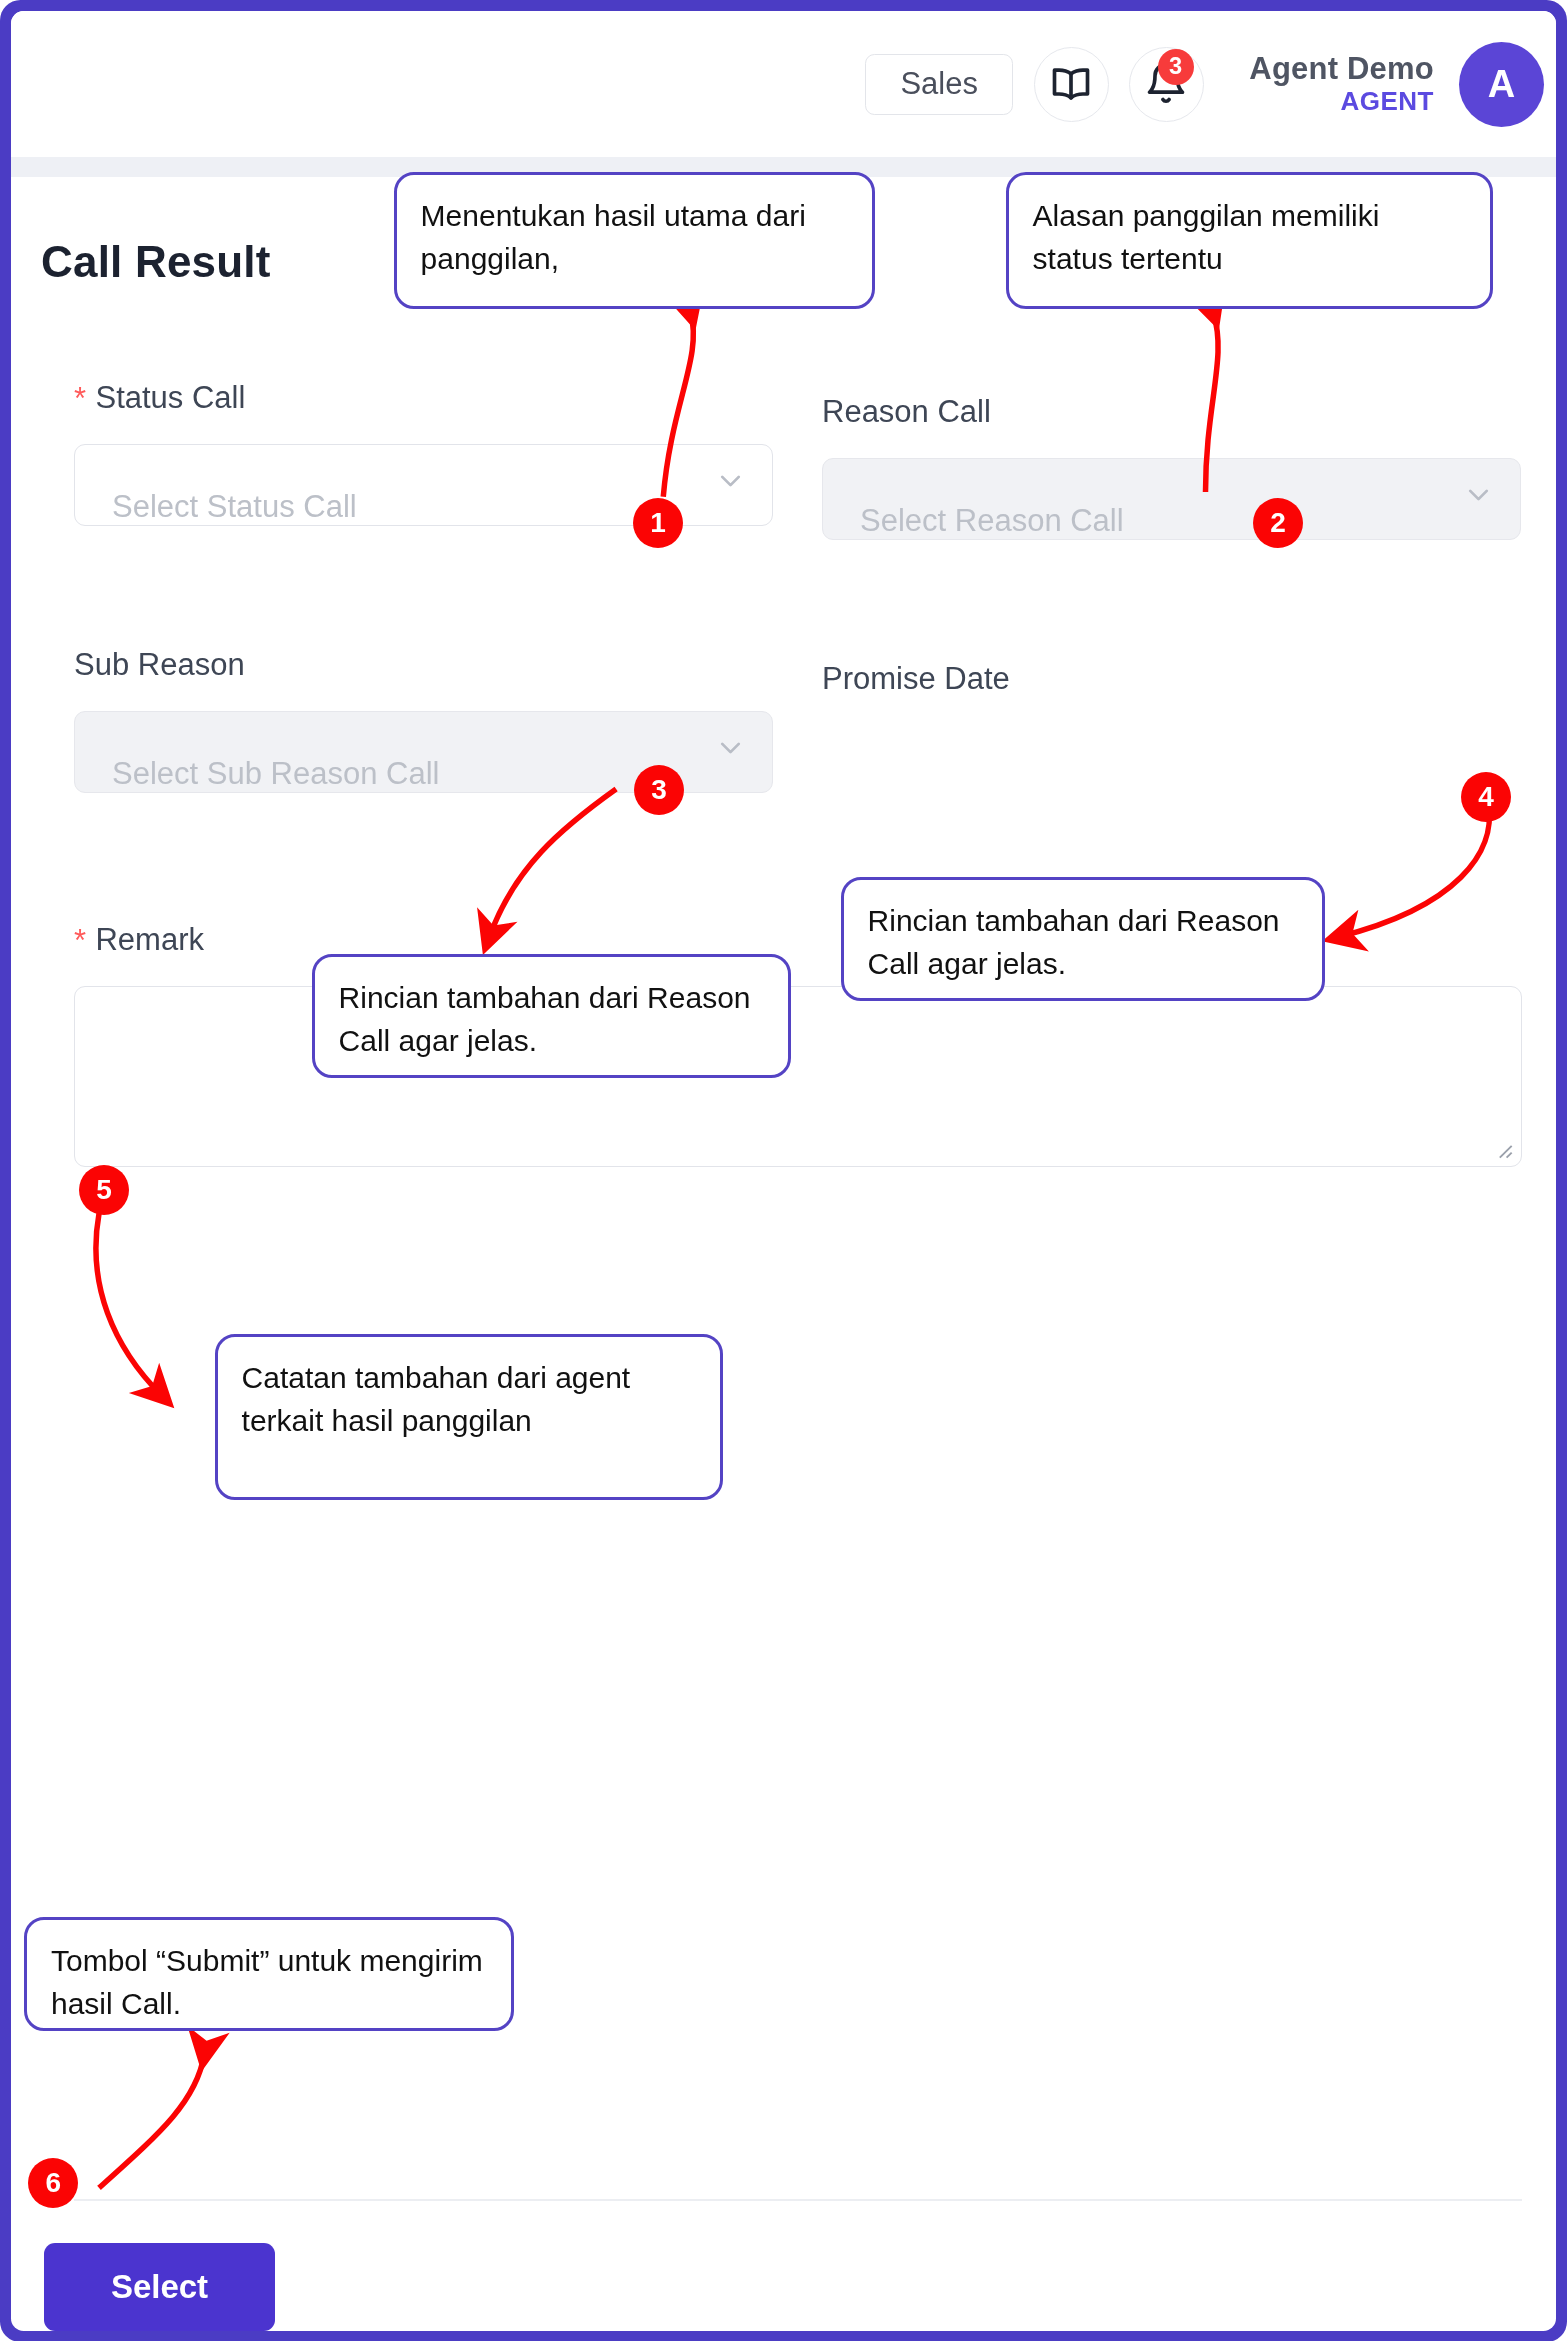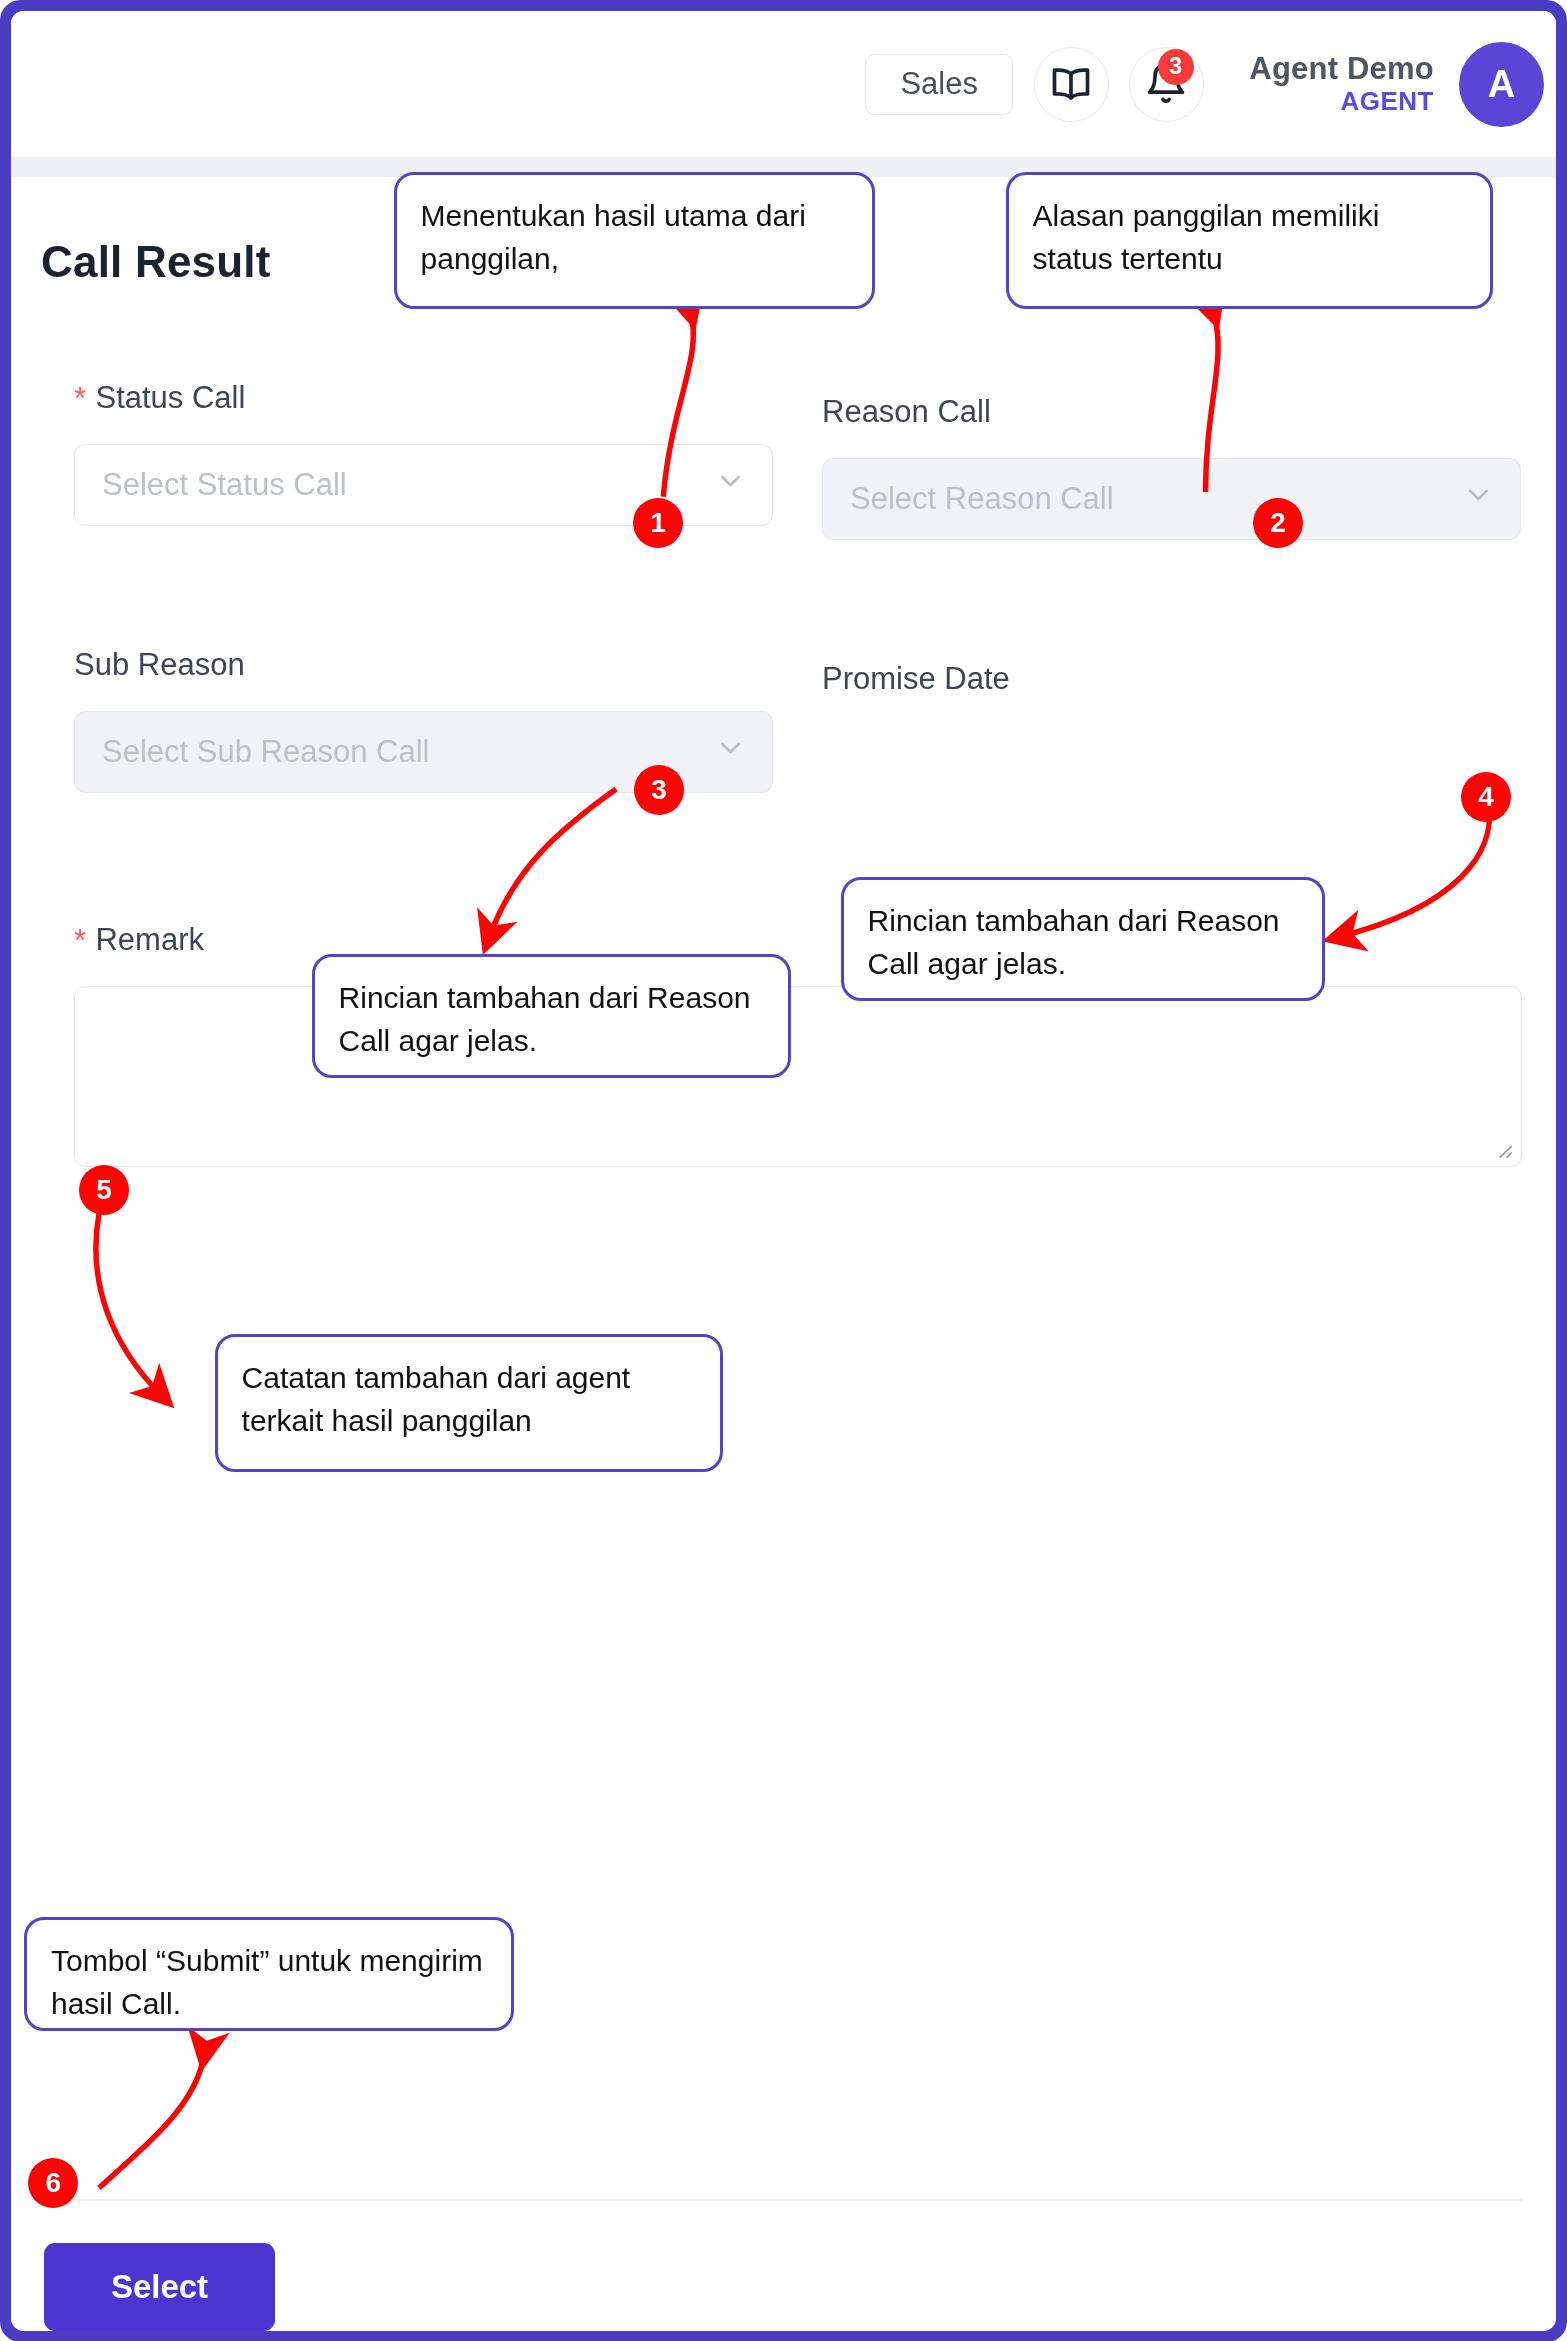--- a/index.html
+++ b/index.html
@@ -132,22 +132,22 @@
     align-items: center;
     gap: 9.4px;
   }
   .req { color: #ff5a5a; font-size: 31px; line-height: 1; }
 
   .control {
     height: 82px;
     border: 0.8px solid #e2e4ea;
     border-radius: 11px;
     display: flex;
-    align-items: center;
-    padding: 0 27px;
+    align-items: flex-end;
+    padding: 0 37px;
     font-size: 31px;
     color: #bcc0c8;
     position: relative;
     background: #ffffff;
   }
   .control.muted { background: #f1f2f5; border-color: #e6e7ec; }
   .chev {
     position: absolute;
     right: 25px; top: 50%;
     transform: translateY(-50%);
@@ -375,21 +375,21 @@
     </div>
 
     <div class="callout" style="left:301px; top:943px; width:479px; height:124px;">
       <span>Rincian tambahan dari Reason Call agar jelas.</span>
     </div>
 
     <div class="callout" style="left:830px; top:866px; width:484px; height:124px;">
       <span>Rincian tambahan dari Reason Call agar jelas.</span>
     </div>
 
-    <div class="callout" style="left:204px; top:1323px; width:508px; height:138px;">
+    <div class="callout" style="left:204px; top:1323px; width:508px; height:166px;">
       <span>Catatan tambahan dari agent terkait hasil panggilan</span>
     </div>
 
     <div class="callout" style="left:13.4px; top:1906px; width:490px; height:114px;">
       <span>Tombol “Submit” untuk mengirim hasil Call.</span>
     </div>
 
     <div class="marker" style="left:622px;  top:487px;">1</div>
     <div class="marker" style="left:1242px; top:487px;">2</div>
     <div class="marker" style="left:623px;  top:754px;">3</div>

